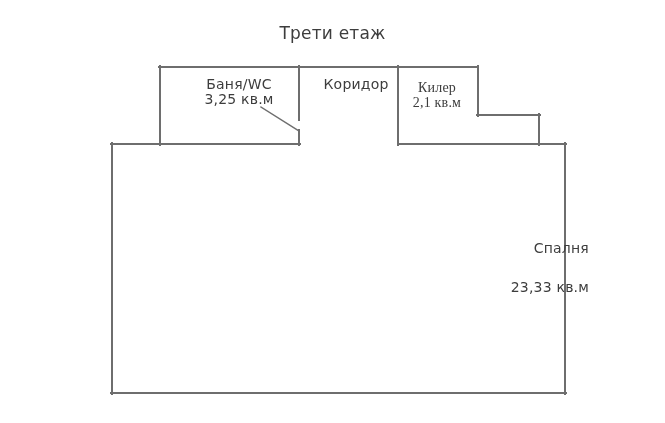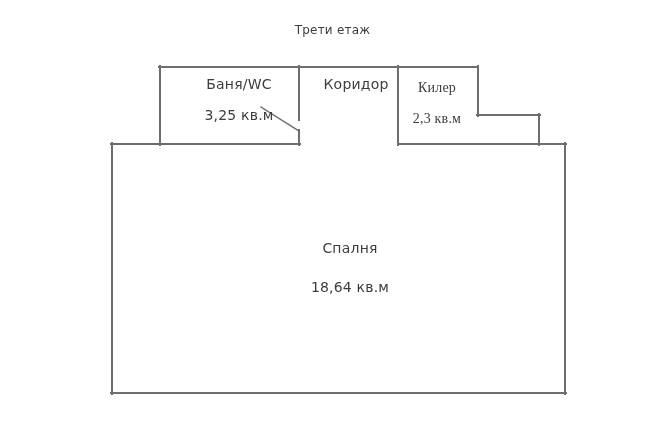--- a/index.html
+++ b/index.html
@@ -32,41 +32,41 @@
     height: 423px;
     display: block;
   }
 
   .plan-title {
     position: absolute;
     left: 0;
     top: 23px;
     width: 665px;
     text-align: center;
-    font-size: 12px;
+    font-size: 17px;
     color: #3d3d3d;
     letter-spacing: 0.2px;
     white-space: nowrap;
   }
 
   .room-label {
     position: absolute;
     text-align: center;
     white-space: nowrap;
     color: #3d3d3d;
     font-size: 14px;
     letter-spacing: 0.2px;
     line-height: 1.05;
   }
   .room-label .room-name {
     display: block;
   }
   .room-label .room-area {
     display: block;
-    margin-top: 16px;
+    margin-top: 0;
   }
 
   
   #label-bathroom {
     left: 159px;
     top: 77px;
     width: 160px;
   }
   #label-corridor {
     left: 299px;
@@ -76,20 +76,21 @@
   #label-pantry {
     left: 396px;
     top: 81px;
     width: 82px;
     font-family: Liberation Serif, serif;
   }
   #label-bedroom {
     left: 111px;
     top: 241px;
     width: 478px;
+    text-align: right;
   }
   #label-bedroom .room-area {
     margin-top: 24px;
   }
 </style>
 </head>
 <body>
 
 <div id="floorplan-root">
 
@@ -137,21 +138,21 @@
     <span class="room-name">Баня/WC</span>
     <span class="room-area">3,25 кв.м</span>
   </div>
 
   <div class="room-label" id="label-corridor">
     <span class="room-name">Коридор</span>
   </div>
 
   <div class="room-label" id="label-pantry">
     <span class="room-name">Килер</span>
-    <span class="room-area">2,3 кв.м</span>
+    <span class="room-area">2,1 кв.м</span>
   </div>
 
   <div class="room-label" id="label-bedroom">
     <span class="room-name">Спалня</span>
-    <span class="room-area">18,64 кв.м</span>
+    <span class="room-area">23,33 кв.м</span>
   </div>
 
 </div>
 
 </body></html>

